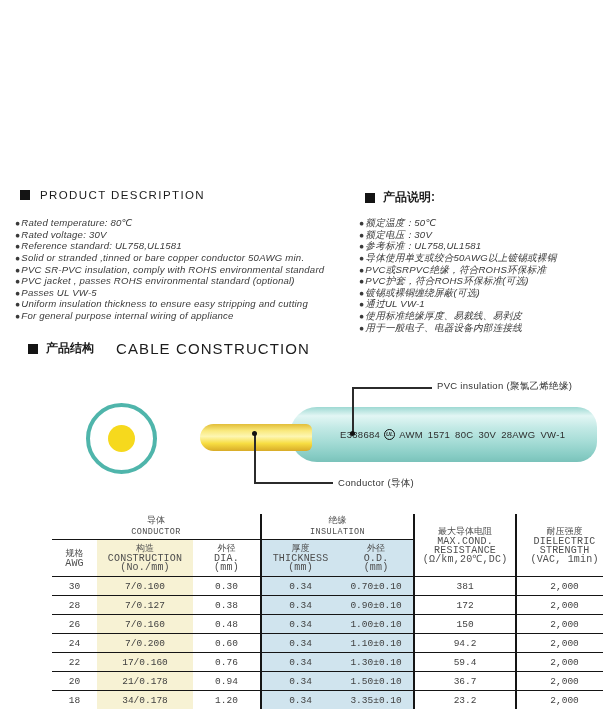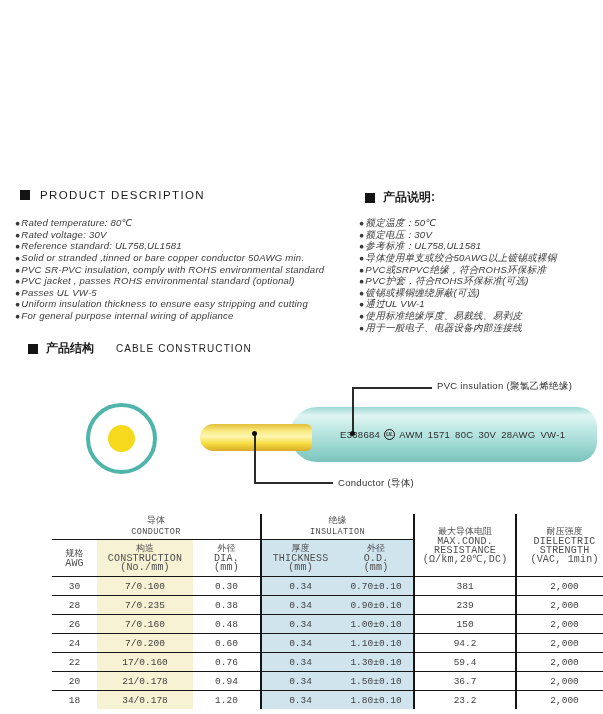--- a/index.html
+++ b/index.html
@@ -3,21 +3,21 @@
 <meta charset="utf-8">
 <style>
   html,body{margin:0;padding:0;background:#fff;}
   .page{position:relative;width:603px;height:714px;background:#fff;overflow:hidden;
         font-family:"Liberation Sans","DejaVu Sans",sans-serif;color:#333;}
   
   .sec-title{position:absolute;display:flex;align-items:center;}
   .sq{width:10px;height:10px;background:#141414;flex:0 0 auto;}
   .t-en{font-size:11.5px;letter-spacing:1.4px;color:#1c1c1c;margin-left:10px;white-space:nowrap;}
   .t-zh{font-size:12px;font-weight:bold;color:#1c1c1c;margin-left:8px;white-space:nowrap;}
-  .t-en2{font-size:10px;letter-spacing:1.1px;color:#1c1c1c;margin-left:22px;white-space:nowrap;}
+  .t-en2{font-size:15px;letter-spacing:1.1px;color:#1c1c1c;margin-left:22px;white-space:nowrap;}
   
   .blist{position:absolute;margin:0;padding:0;list-style:none;font-style:italic;}
   .blist li{white-space:nowrap;height:11.65px;line-height:11.65px;font-size:9.6px;
             letter-spacing:0.2px;color:#3a3a3a;}
   .blist li::before{content:"●";font-size:8.5px;margin-right:1px;}
   
   .xsec{position:absolute;left:86px;top:403px;width:71px;height:71px;border-radius:50%;
         border:4px solid #4FB5AB;background:#fff;box-sizing:border-box;
         display:flex;align-items:center;justify-content:center;}
   .xsec-core{width:27px;height:27px;border-radius:50%;background:#F6D91D;}
@@ -182,25 +182,25 @@
       <td>30</td>
       <td class="bg-y">7/0.100</td>
       <td>0.30</td>
       <td class="bg-b bl">0.34</td>
       <td class="bg-b">0.70±0.10</td>
       <td class="bl">381</td>
       <td class="bl">2,000</td>
     </tr>
     <tr class="r-data">
       <td>28</td>
-      <td class="bg-y">7/0.235</td>
+      <td class="bg-y">7/0.127</td>
       <td>0.38</td>
       <td class="bg-b bl">0.34</td>
       <td class="bg-b">0.90±0.10</td>
-      <td class="bl">239</td>
+      <td class="bl">172</td>
       <td class="bl">2,000</td>
     </tr>
     <tr class="r-data">
       <td>26</td>
       <td class="bg-y">7/0.160</td>
       <td>0.48</td>
       <td class="bg-b bl">0.34</td>
       <td class="bg-b">1.00±0.10</td>
       <td class="bl">150</td>
       <td class="bl">2,000</td>
@@ -230,20 +230,20 @@
       <td class="bg-b bl">0.34</td>
       <td class="bg-b">1.50±0.10</td>
       <td class="bl">36.7</td>
       <td class="bl">2,000</td>
     </tr>
     <tr class="r-data last">
       <td>18</td>
       <td class="bg-y">34/0.178</td>
       <td>1.20</td>
       <td class="bg-b bl">0.34</td>
-      <td class="bg-b">1.80±0.10</td>
+      <td class="bg-b">3.35±0.10</td>
       <td class="bl">23.2</td>
       <td class="bl">2,000</td>
     </tr>
   </tbody>
     </table>
 
 </div>
 
 </body></html>

